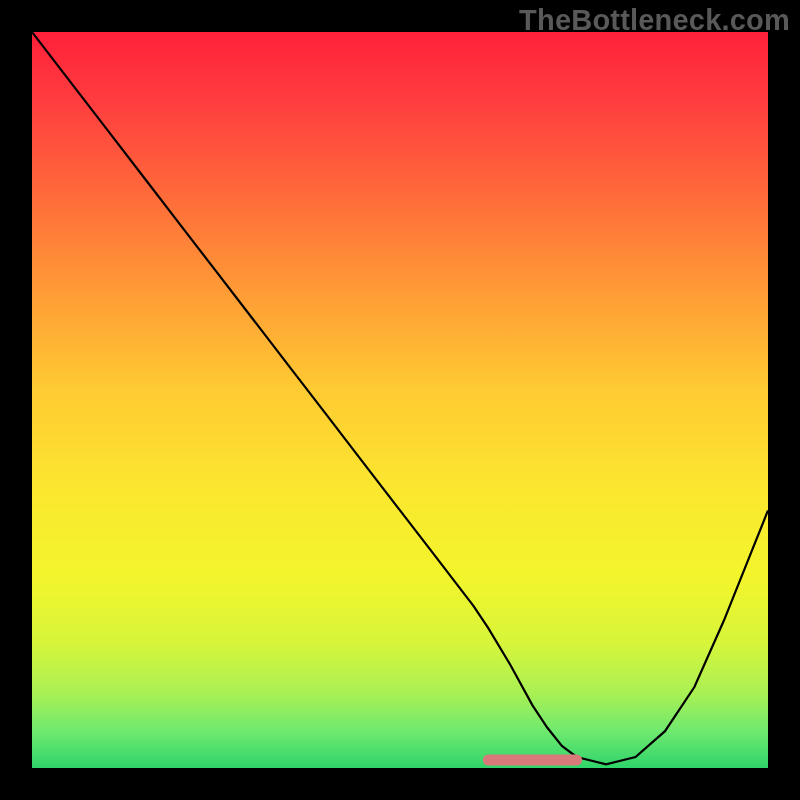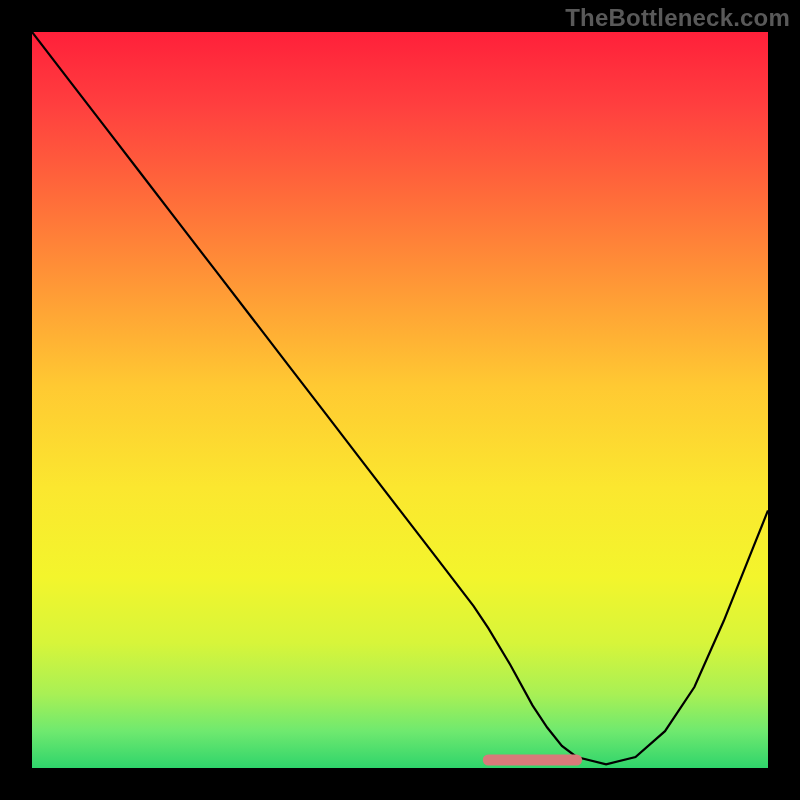--- a/index.html
+++ b/index.html
@@ -15,21 +15,21 @@
     position: relative;
     width: 800px;
     height: 800px;
     background: #000;
   }
   .watermark {
     position: absolute;
     top: 4px;
     right: 10px;
     color: #595959;
-    font-size: 24px;
+    font-size: 29px;
     font-weight: 600;
     letter-spacing: 0.2px;
     z-index: 5;
   }
   .plot-area {
     position: absolute;
     left: 32px;
     top: 32px;
     width: 736px;
     height: 736px;

